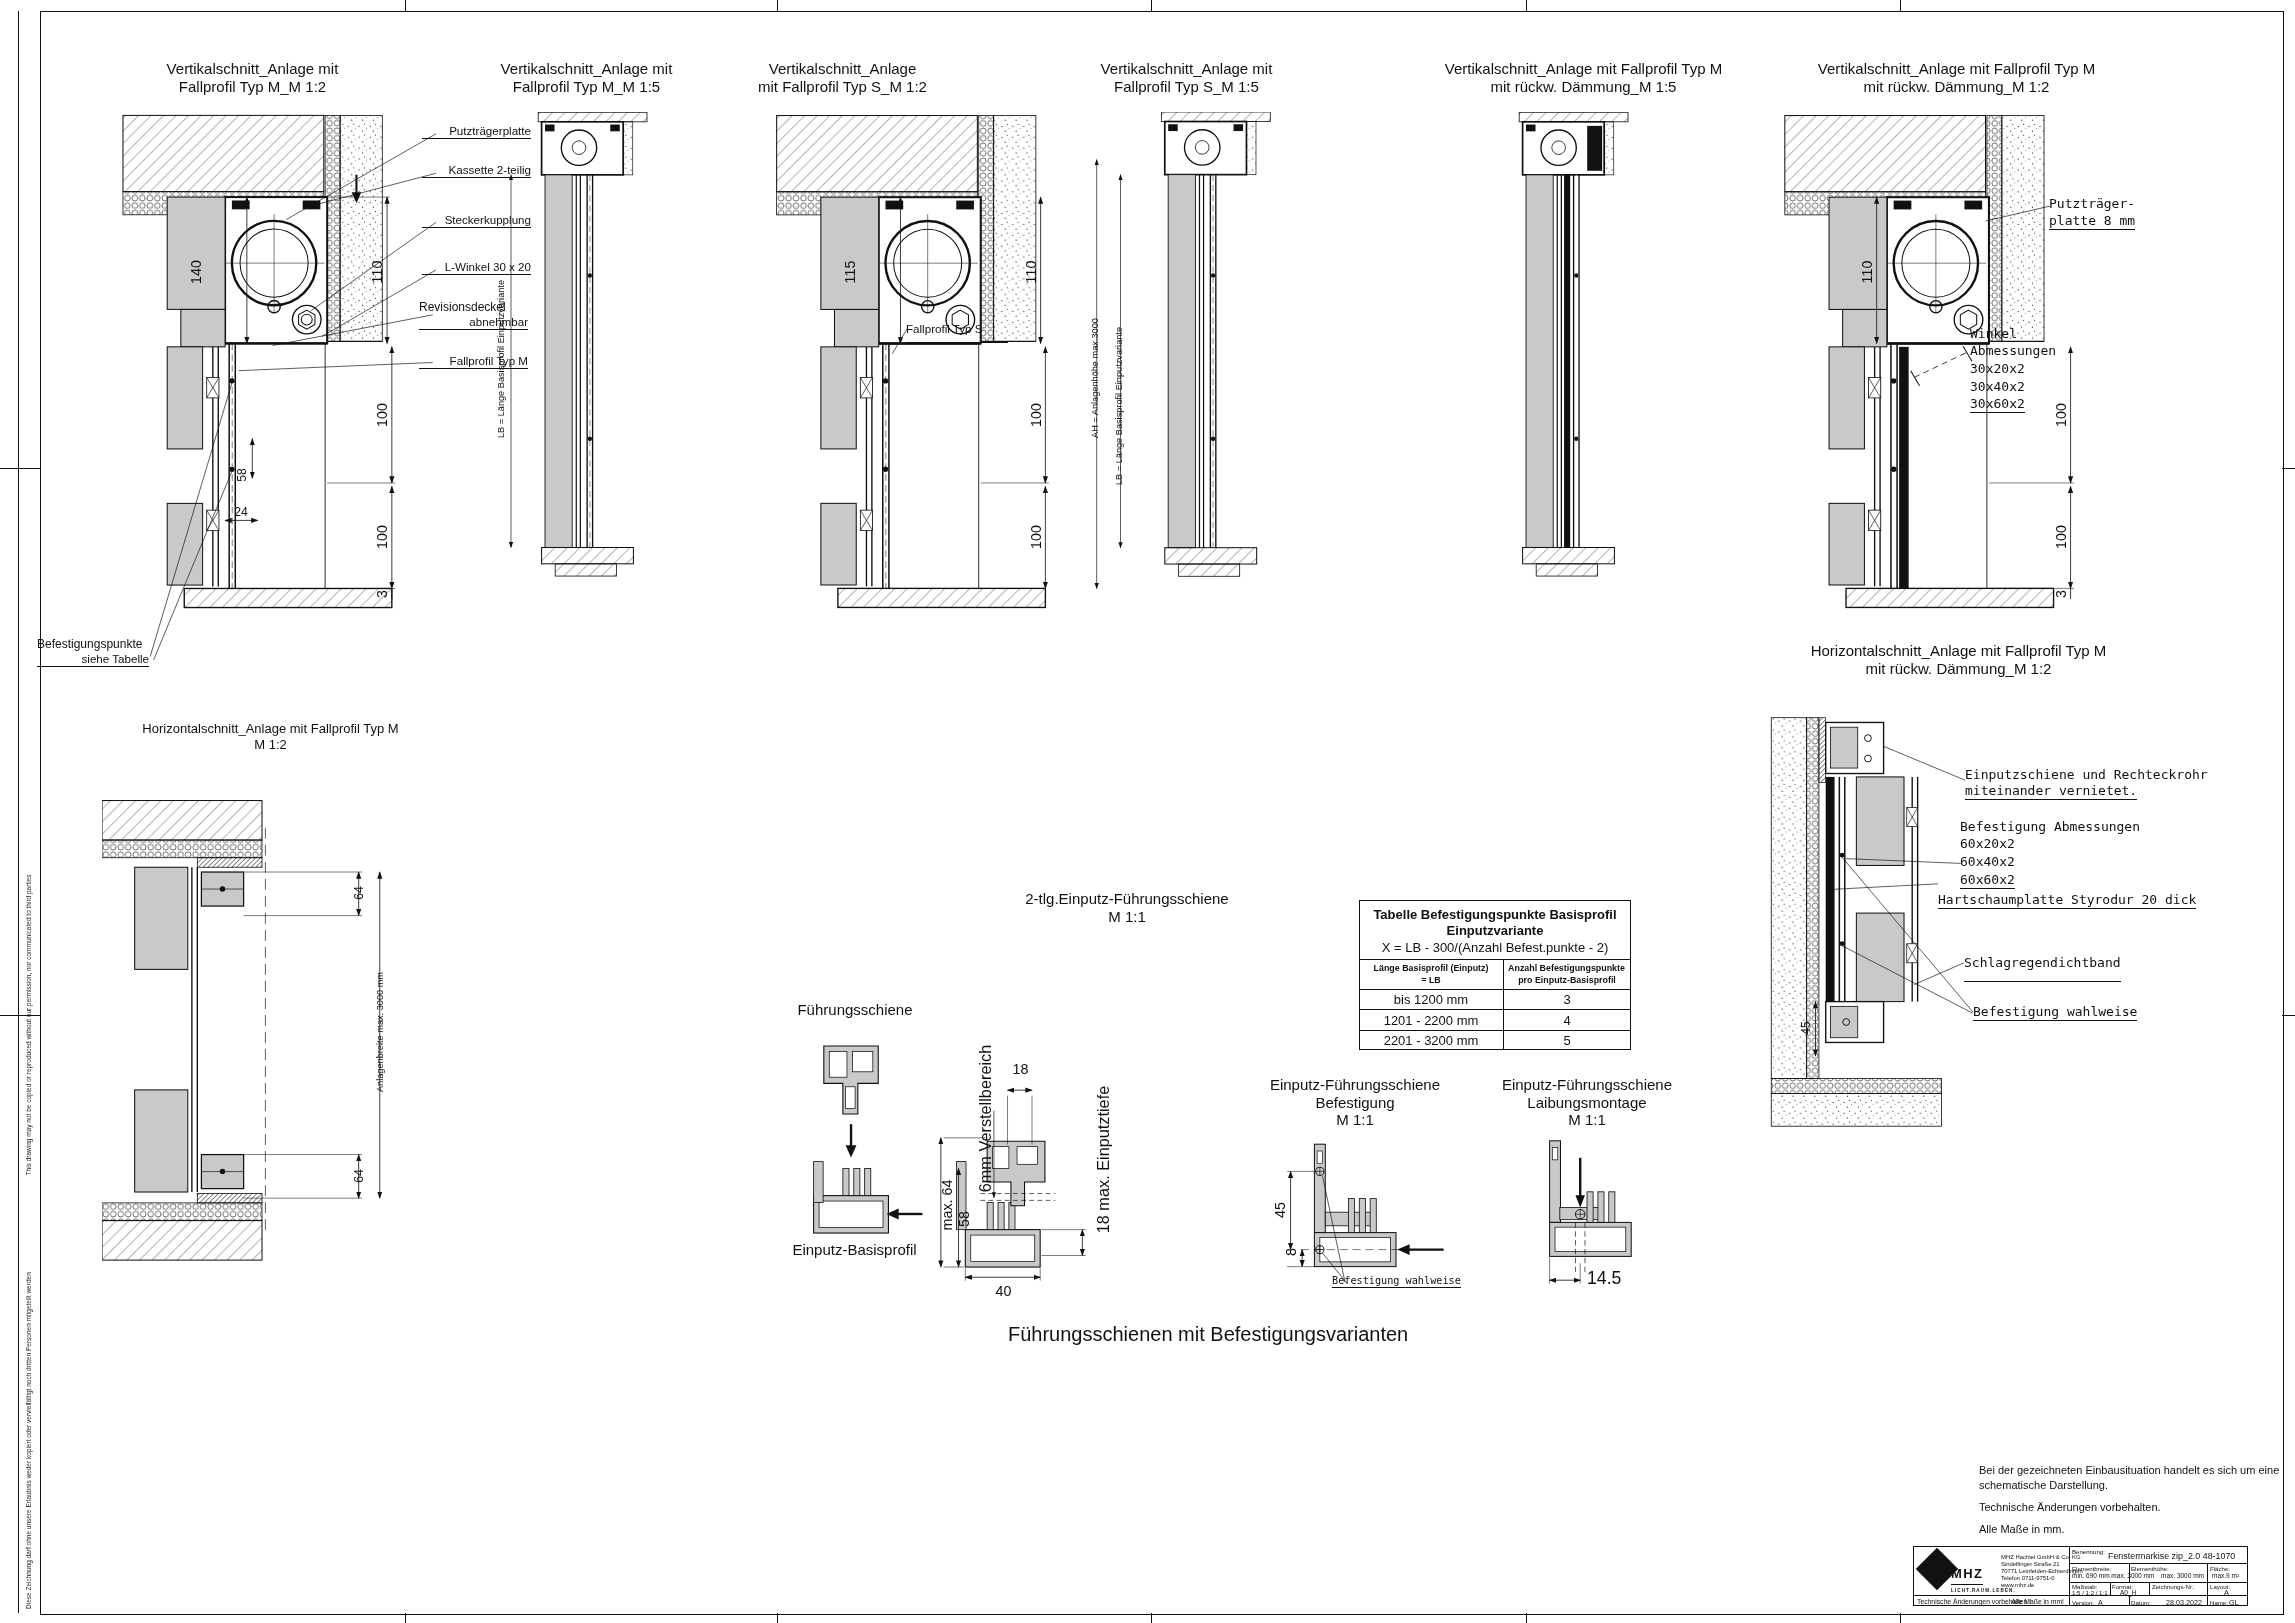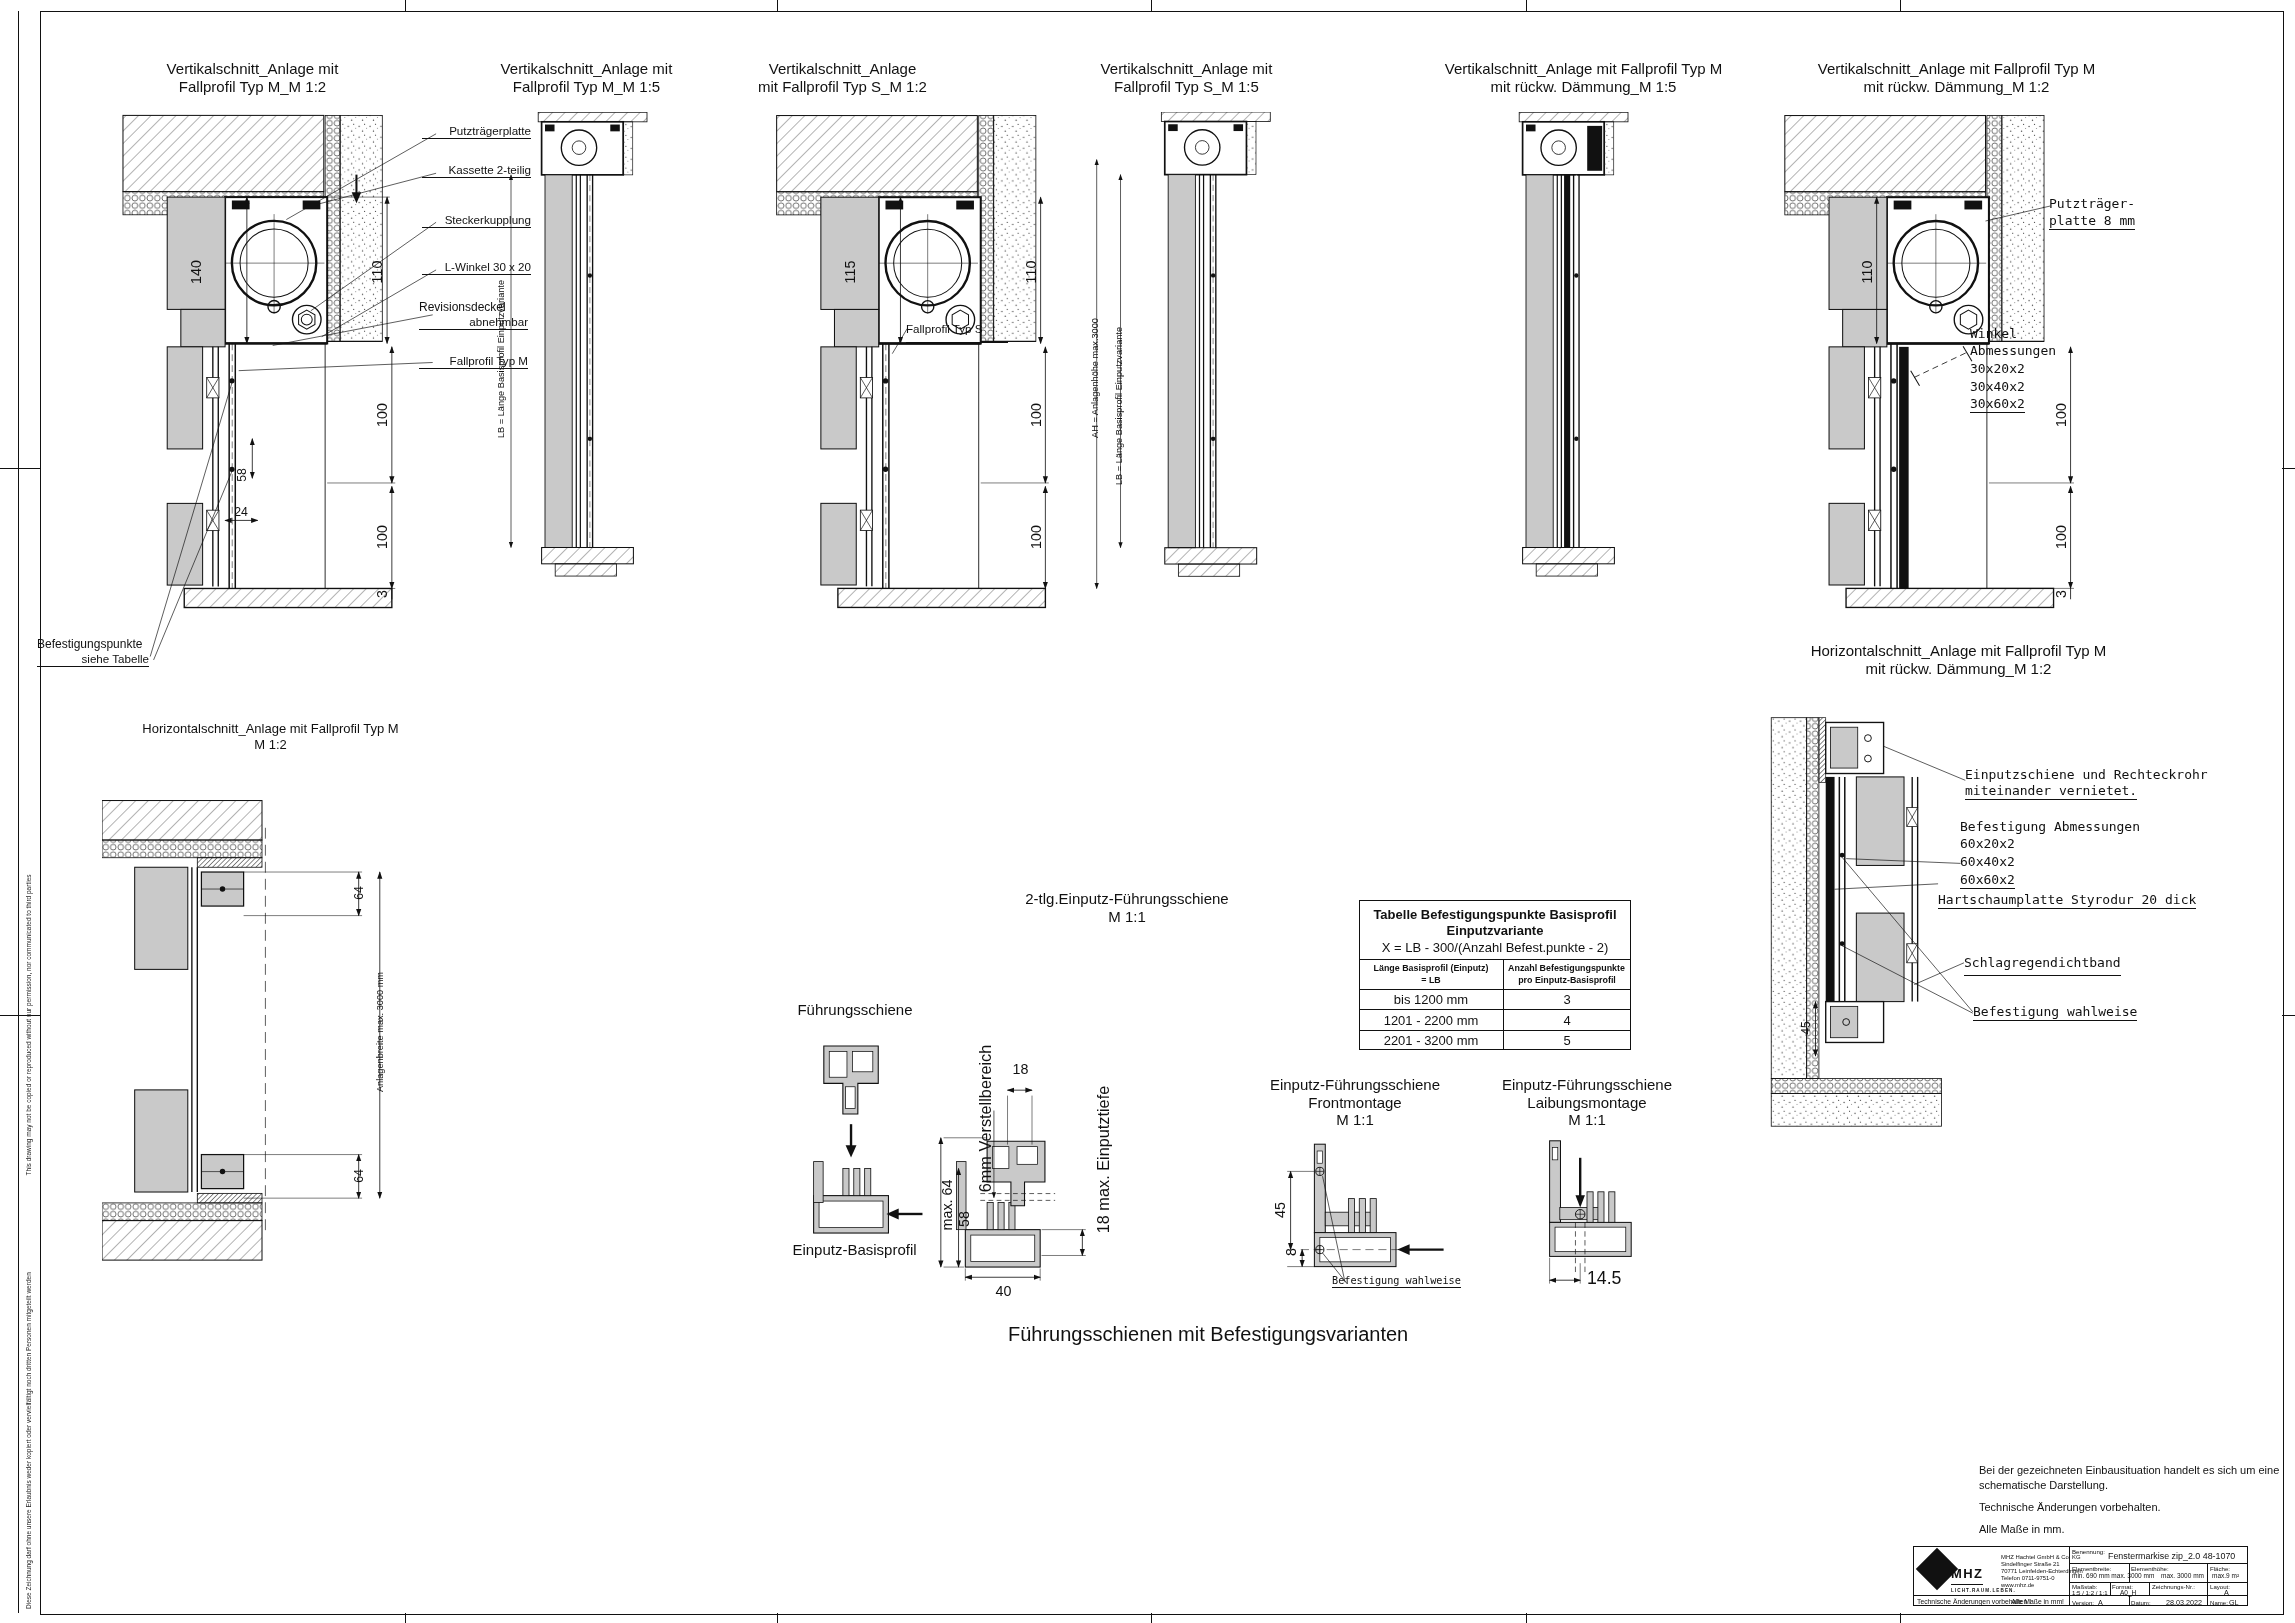--- a/index.html
+++ b/index.html
@@ -433,21 +433,21 @@
     <line x1="144" y1="253" x2="336" y2="480" stroke="#111" stroke-width="1"></line>
     <line x1="144" y1="383" x2="336" y2="482" stroke="#111" stroke-width="1"></line>
   </svg>
   <div class="abs din" style="left:1965px;top:767px">Einputzschiene und Rechteckrohr</div>
   <div class="abs din" style="left:1965px;top:783px;border-bottom:1px solid #111;padding-bottom:0.7px">miteinander vernietet.</div>
   <div class="abs din" style="left:1960px;top:819px">Befestigung Abmessungen</div>
   <div class="abs din" style="left:1960px;top:836px">60x20x2</div>
   <div class="abs din" style="left:1960px;top:854px">60x40x2</div>
   <div class="abs din" style="left:1960px;top:872px;border-bottom:1px solid #111;padding-bottom:0.7px">60x60x2</div>
   <div class="abs din" style="left:1938px;top:892px;border-bottom:1px solid #111;padding-bottom:0.7px">Hartschaumplatte Styrodur 20 dick</div>
-  <div class="abs din" style="left:1964px;top:955px;border-bottom:1px solid #111;padding-bottom:5px">Schlagregendichtband</div>
+  <div class="abs din" style="left:1964px;top:955px;border-bottom:1px solid #111;padding-bottom:11px">Schlagregendichtband</div>
   <div class="abs din" style="left:1973px;top:1004px;border-bottom:1px solid #111;padding-bottom:0.7px">Befestigung wahlweise</div>
   <div class="abs dims rot" style="left:1779px;top:1021px;width:54px">45</div>
 
   <div class="abs t" style="left:991px;top:890px;width:272px">
     <div>2-tlg.Einputz-Führungsschiene</div>
     <div>M 1:1</div>
   </div>
 
   <svg class="abs" style="left:783px;top:1022px" width="381" height="286" viewBox="0 0 560 420">
 
@@ -498,21 +498,21 @@
   <div class="abs t" style="left:773px;top:1241px;width:163px">Einputz-Basisprofil</div>
   <div class="abs big rot" style="left:849px;top:1109px;width:272px">6mm Verstellbereich</div>
   <div class="abs big rot" style="left:967px;top:1150px;width:272px">18 max. Einputztiefe</div>
   <div class="abs dim" style="left:1000px;top:1061px;width:41px">18</div>
   <div class="abs dim rot" style="left:906px;top:1197px;width:82px">max. 64</div>
   <div class="abs dim rot" style="left:937px;top:1211px;width:54px">58</div>
   <div class="abs dim" style="left:983px;top:1283px;width:41px">40</div>
 
   <div class="abs t" style="left:1219px;top:1076px;width:272px">
     <div>Einputz-Führungsschiene</div>
-    <div>Frontmontage</div>
+    <div>Befestigung</div>
     <div>M 1:1</div>
   </div>
   <svg class="abs" style="left:1260px;top:1134px" width="204" height="170" viewBox="0 0 300 250">
     <rect x="80" y="15" width="16" height="130" fill="#c9c9c9" stroke="#111" stroke-width="1.5"></rect>
     <rect x="84" y="25" width="8" height="18" fill="#fff" stroke="#111" stroke-width="1"></rect>
     <rect x="96" y="115" width="70" height="20" fill="#c9c9c9" stroke="#111" stroke-width="1.2"></rect>
     <rect x="130" y="95" width="9" height="50" fill="#c9c9c9" stroke="#111" stroke-width="1.2"></rect>
     <rect x="146" y="95" width="9" height="50" fill="#c9c9c9" stroke="#111" stroke-width="1.2"></rect>
     <rect x="162" y="95" width="9" height="50" fill="#c9c9c9" stroke="#111" stroke-width="1.2"></rect>
     <rect x="80" y="145" width="120" height="50" fill="#c9c9c9" stroke="#111" stroke-width="1.5"></rect>

